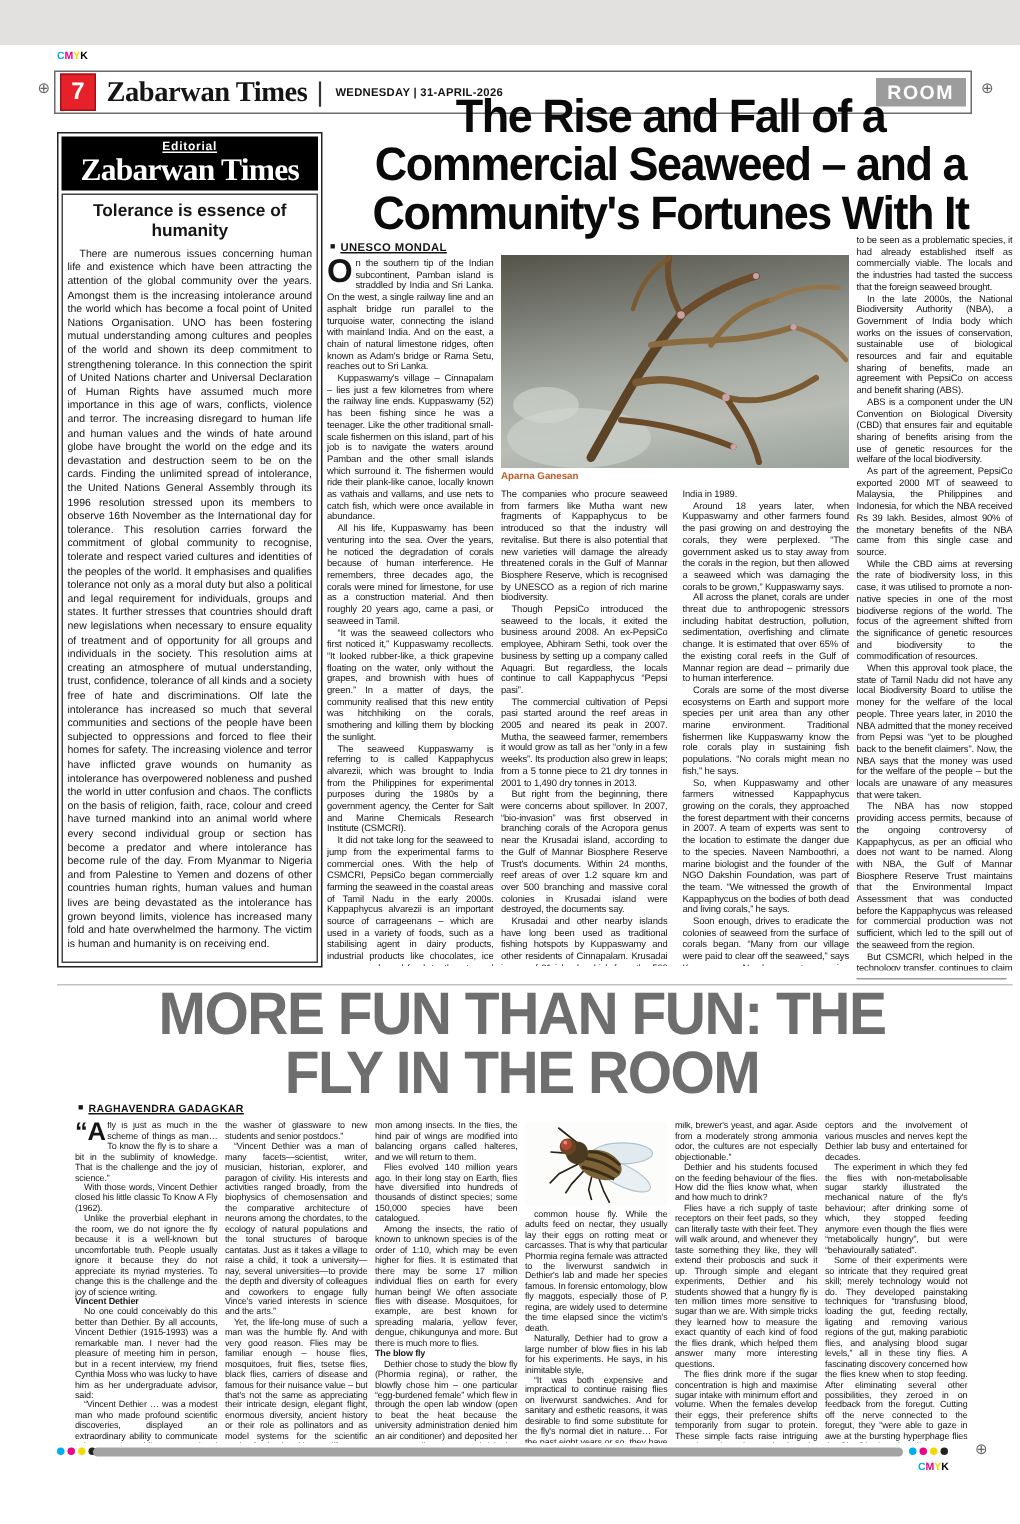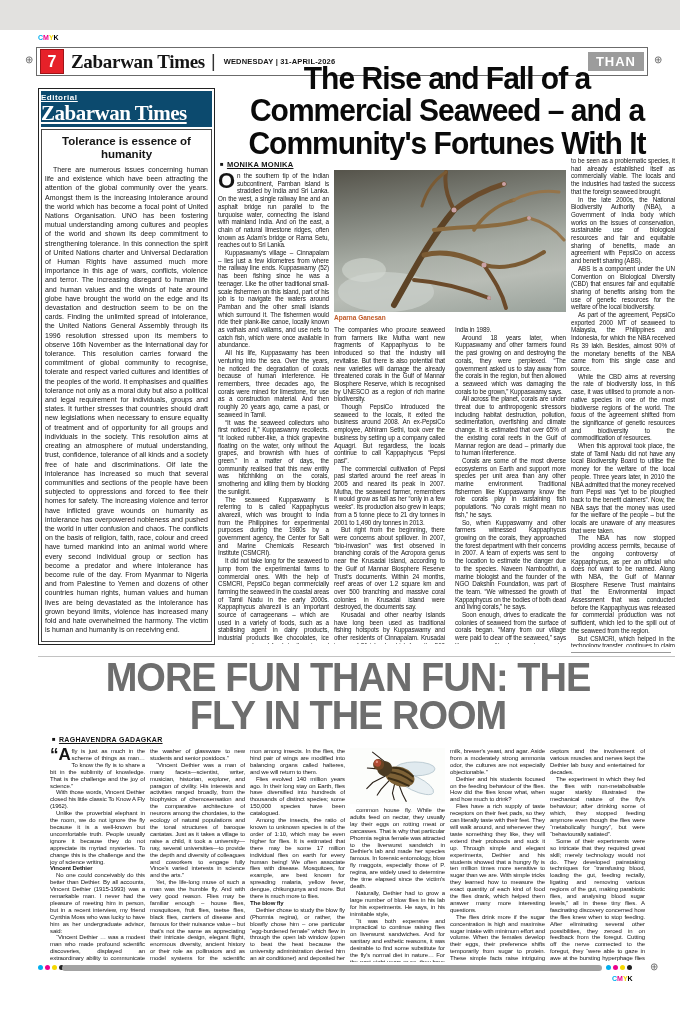--- a/index.html
+++ b/index.html
@@ -23,21 +23,21 @@
        display:flex;align-items:center;justify-content:center;border:1px solid #9d1418;}
   .masthead{font-family:"Liberation Serif",serif;font-weight:bold;font-size:19px;margin-left:7px;letter-spacing:-0.3px;}
   .mast-sep{font-weight:normal;color:#333;margin:0 8px 0 6px;font-size:18px;}
   .hdr-date{font-size:7.5px;font-weight:bold;letter-spacing:0.2px;}
   .editbox{margin-left:auto;background:#9c9c9c;color:#fff;font-weight:bold;font-size:13px;
        letter-spacing:1px;padding:2px 8px;}
 
   
   .edbox{position:absolute;left:38px;top:88px;width:177px;height:557px;border:1.5px solid #222;
        box-sizing:border-box;padding:2px;}
-  .edmast{background:#0c4a6e;color:#fff;text-align:left;padding:2px 0 3px;text-decoration:underline;}
+  .edmast{background:#000000;color:#fff;text-align:center;padding:2px 0 3px;}
   .edmast .kicker{display:block;font-size:8px;font-weight:bold;text-decoration:underline;letter-spacing:0.5px;}
   .edmast .edname{display:block;font-family:"Liberation Serif",serif;font-weight:bold;font-size:21px;
        letter-spacing:-0.5px;line-height:22px;}
   .edinner{border:1px solid #444;margin-top:2px;height:513px;box-sizing:border-box;padding:4px 3px;overflow:hidden;}
   .edtitle{text-align:center;font-weight:bold;font-size:11.5px;line-height:13px;margin:1px 0 4px;}
   .edbody{font-size:7px;line-height:9.2px;text-align:justify;}
   .edbody p{margin:0;text-indent:8px;}
 
   
   .mheadline{position:absolute;left:218px;top:62px;width:458px;text-align:center;
@@ -84,21 +84,21 @@
     <span class="c">C</span><span class="m">M</span><span class="y">Y</span><span class="k">K</span>
   </div>
   <div class="reg" style="left:25px;top:55px;">⊕</div>
   <div class="reg" style="left:654px;top:55px;">⊕</div>
 
   <div class="hdr">
     <div class="pagenum">7</div>
     <div class="masthead">Zabarwan Times</div>
     <div class="mast-sep">|</div>
     <div class="hdr-date">WEDNESDAY | 31-APRIL-2026</div>
-    <div class="editbox">THAN</div>
+    <div class="editbox">ROOM</div>
   </div>
 
   <div class="edbox">
     <div class="edmast">
       <span class="kicker">Editorial</span>
       <span class="edname">Zabarwan Times</span>
     </div>
     <div class="edinner">
       <div class="edtitle">Tolerance is essence of humanity</div>
       <div class="edbody">
@@ -106,21 +106,21 @@
         </div>
     </div>
   </div>
 
   <div class="mheadline">
     <span style="display:block">The Rise and Fall of a</span>
     <span style="display:block">Commercial Seaweed – and a</span>
     <span style="display:block">Community's Fortunes With It</span>
   </div>
   <div class="byline" style="left:220px;top:160px;">
-    <span class="bullet">■</span><span class="bname">MONIKA MONIKA</span>
+    <span class="bullet">■</span><span class="bname">UNESCO MONDAL</span>
   </div>
 
   <div class="ncol dropcap" id="mcol1" style="left:218px;top:172px;width:111px;height:472px;">
       <p>On the southern tip of the Indian subcontinent, Pamban island is straddled by India and Sri Lanka. On the west, a single railway line and an asphalt bridge run parallel to the turquoise water, connecting the island with mainland India. And on the east, a chain of natural limestone ridges, often known as Adam's bridge or Rama Setu, reaches out to Sri Lanka.</p>
       <p>Kuppaswamy's village – Cinnapalam – lies just a few kilometres from where the railway line ends. Kuppaswamy (52) has been fishing since he was a teenager. Like the other traditional small-scale fishermen on this island, part of his job is to navigate the waters around Pamban and the other small islands which surround it. The fishermen would ride their plank-like canoe, locally known as vathais and vallams, and use nets to catch fish, which were once available in abundance.</p>
       <p>All his life, Kuppaswamy has been venturing into the sea. Over the years, he noticed the degradation of corals because of human interference. He remembers, three decades ago, the corals were mined for limestone, for use as a construction material. And then roughly 20 years ago, came a pasi, or seaweed in Tamil.</p>
       <p>“It was the seaweed collectors who first noticed it,” Kuppaswamy recollects. “It looked rubber-like, a thick grapevine floating on the water, only without the grapes, and brownish with hues of green.” In a matter of days, the community realised that this new entity was hitchhiking on the corals, smothering and killing them by blocking the sunlight.</p>
       <p>The seaweed Kuppaswamy is referring to is called Kappaphycus alvarezii, which was brought to India from the Philippines for experimental purposes during the 1980s by a government agency, the Center for Salt and Marine Chemicals Research Institute (CSMCRI).</p>
       <p>It did not take long for the seaweed to jump from the experimental farms to commercial ones. With the help of CSMCRI, PepsiCo began commercially farming the seaweed in the coastal areas of Tamil Nadu in the early 2000s. Kappaphycus alvarezii is an important source of carrageenans – which are used in a variety of foods, such as a stabilising agent in dairy products, industrial products like chocolates, ice creams, packaged food, toothpaste and even medicines, to name a few, utilise this jelly-like agent.</p>
     </div>

